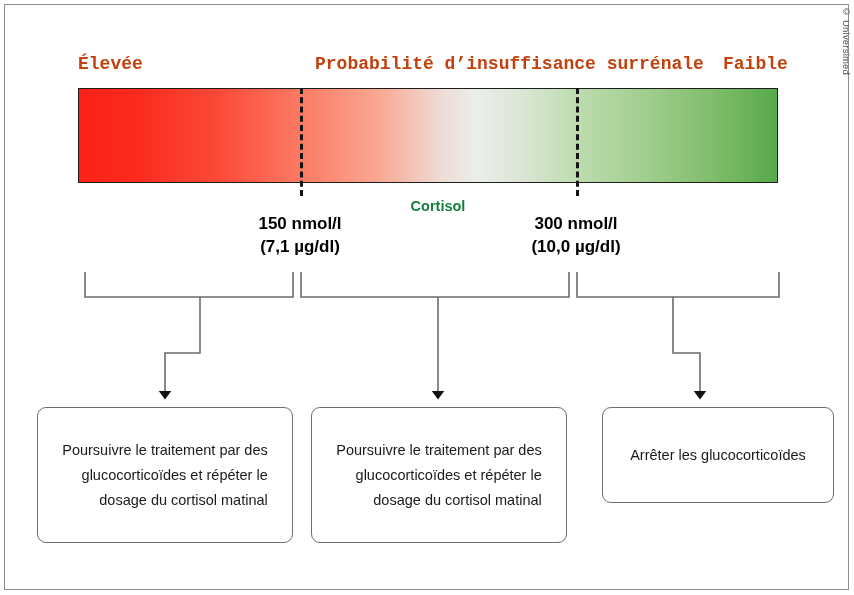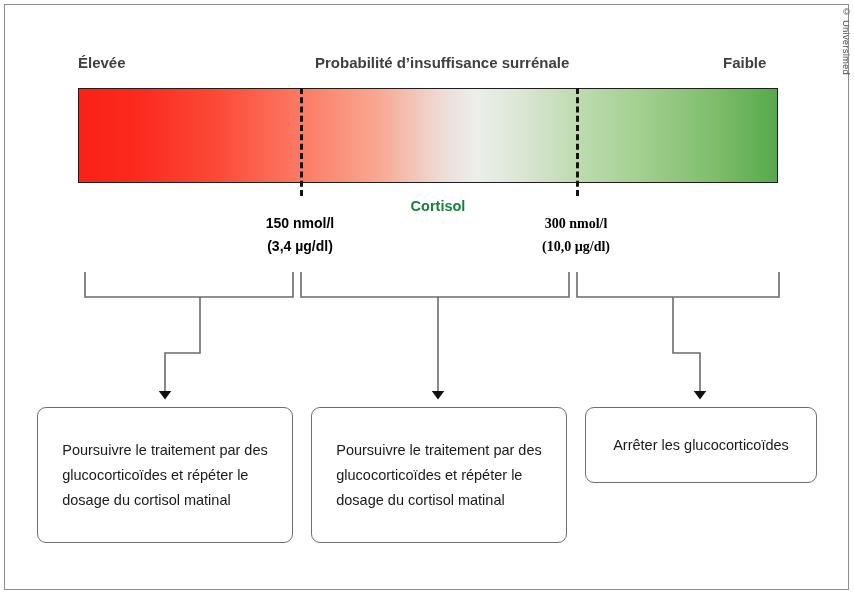--- a/index.html
+++ b/index.html
@@ -25,23 +25,24 @@
     height: 586px;
     border: 1px solid #8d8d8d;
     box-sizing: border-box;
     pointer-events: none;
   }
 
   
   .hdr {
     position: absolute;
     font-weight: bold;
-    font-size: 15px;
-    color: #404040;
-    white-space: nowrap;
+    font-size: 18px;
+    color: #c2410c;
+    white-space: nowrap;
+    font-family: Liberation Mono, monospace;
   }
   #label-eleve { left: 78px; top: 54px; }
   #label-title { left: 315px; top: 54px; }
   #label-faible { left: 723px; top: 54px; }
 
   
   #gradient-bar {
     position: absolute;
     left: 78px;
     top: 88px;
@@ -70,28 +71,28 @@
     height: 108px;
     border-left: 3.5px dashed #141414;
   }
   #dash-150 { left: 300px; }
   #dash-300 { left: 576px; }
 
   
   .val-block {
     position: absolute;
     font-weight: bold;
-    font-size: 14px;
+    font-size: 17px;
     color: #000000;
     text-align: center;
     line-height: 23px;
     white-space: nowrap;
   }
   #val-150 { left: 300px; top: 212px; transform: translateX(-50%); }
-  #val-300 { left: 576px; top: 212px; transform: translateX(-50%); font-family: Liberation Serif, serif; }
+  #val-300 { left: 576px; top: 212px; transform: translateX(-50%); }
   #label-cortisol {
     position: absolute;
     left: 438px;
     top: 198px;
     transform: translateX(-50%);
     font-weight: bold;
     font-size: 14.5px;
     color: #15803d;
     white-space: nowrap;
   }
@@ -109,29 +110,29 @@
   
   .box {
     position: absolute;
     border: 1.2px solid #6e6e6e;
     border-radius: 9px;
     box-sizing: border-box;
     background: #ffffff;
     display: flex;
     align-items: center;
     justify-content: center;
-    text-align: left;
+    text-align: right;
     font-size: 14.5px;
     line-height: 25px;
     color: #1a1a1a;
     padding: 0 12px;
   }
   #box-1 { left: 37px;  top: 407px; width: 256px; height: 136px; }
   #box-2 { left: 311px; top: 407px; width: 256px; height: 136px; }
-  #box-3 { left: 585px; top: 407px; width: 232px; height: 76px; }
+  #box-3 { left: 602px; top: 407px; width: 232px; height: 96px; }
 
   
   #copyright {
     position: absolute;
     right: 2px;
     top: 6px;
     font-size: 9.5px;
     color: #4d4d4d;
     white-space: nowrap;
     writing-mode: vertical-rl;
@@ -151,21 +152,21 @@
   <div class="hdr" id="label-faible">Faible</div>
 
   <div id="gradient-bar"></div>
   <div class="dash-line" id="dash-150"></div>
   <div class="dash-line" id="dash-300"></div>
 
   <div id="label-cortisol">Cortisol</div>
 
   <div class="val-block" id="val-150">
     <div>150 nmol/l</div>
-    <div>(3,4 µg/dl)</div>
+    <div>(7,1 µg/dl)</div>
   </div>
   <div class="val-block" id="val-300">
     <div>300 nmol/l</div>
     <div>(10,0 µg/dl)</div>
   </div>
 
   <svg id="connectors" viewBox="0 0 854 595">
     <defs>
       <marker id="arrowhead" markerWidth="9" markerHeight="9" refX="1.2" refY="4.5" orient="auto" markerUnits="strokeWidth">
         <path d="M0,0.6 L0,8.4 L5.2,4.5 z" fill="#111111"></path>

